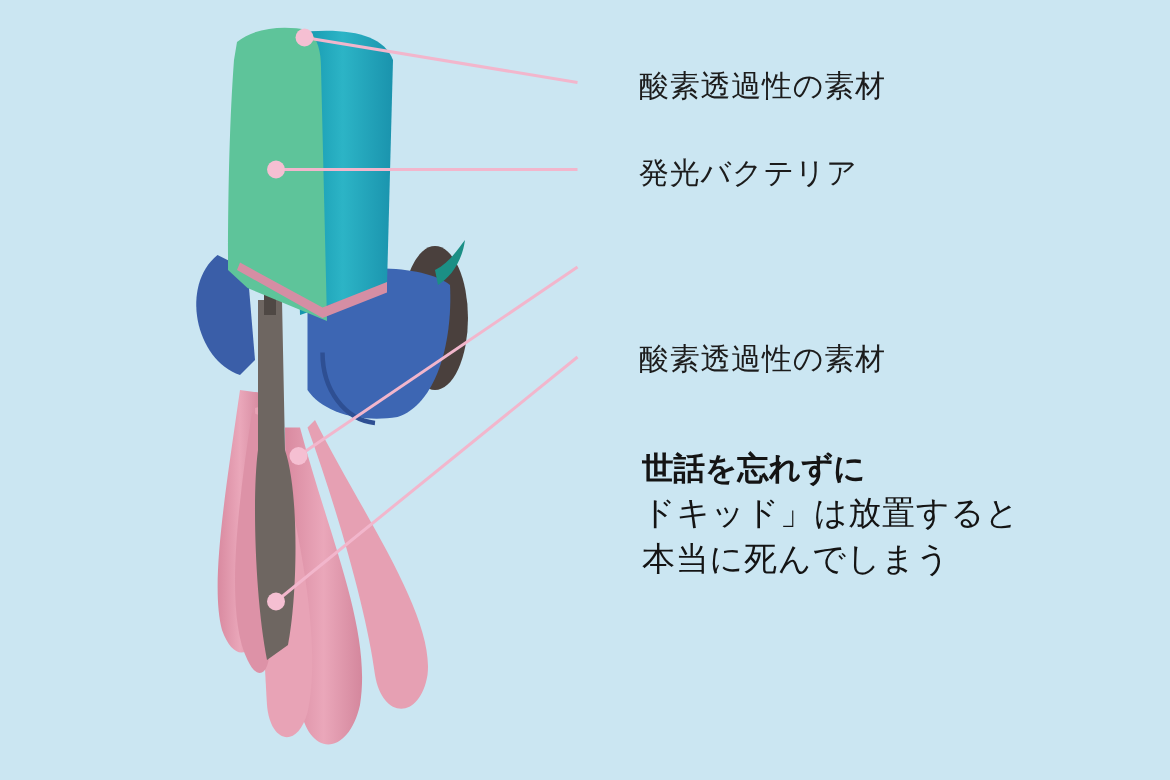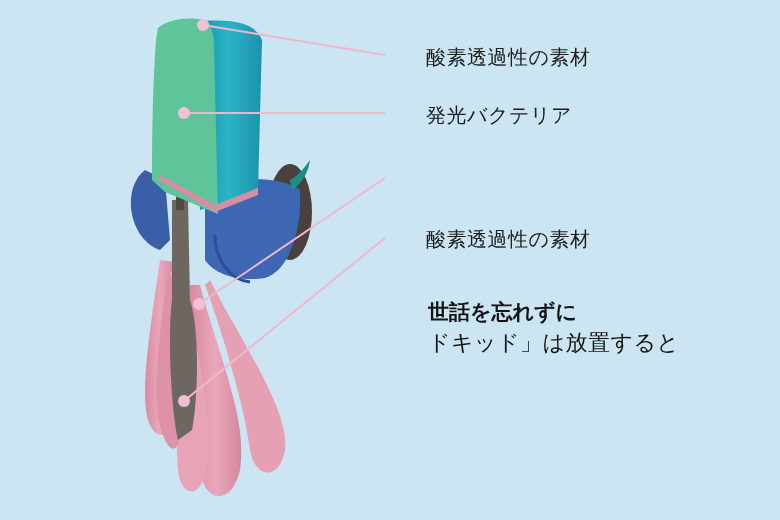--- a/index.html
+++ b/index.html
@@ -69,14 +69,15 @@
     </g>
   </svg>
 
   <div class="label" style="top:44px">酸素透過性の素材</div>
   <div class="label" style="top:102px">発光バクテリア</div>
   <div class="label" style="top:226px">酸素透過性の素材</div>
 
   <div class="caption">
     <span class="headline">世話を忘れずに</span>
     <span class="body-line">ドキッド」は放置すると</span>
+    <span class="body-line">本当に死んでしまう</span>
   </div>
 </div>
 
 </body></html>

